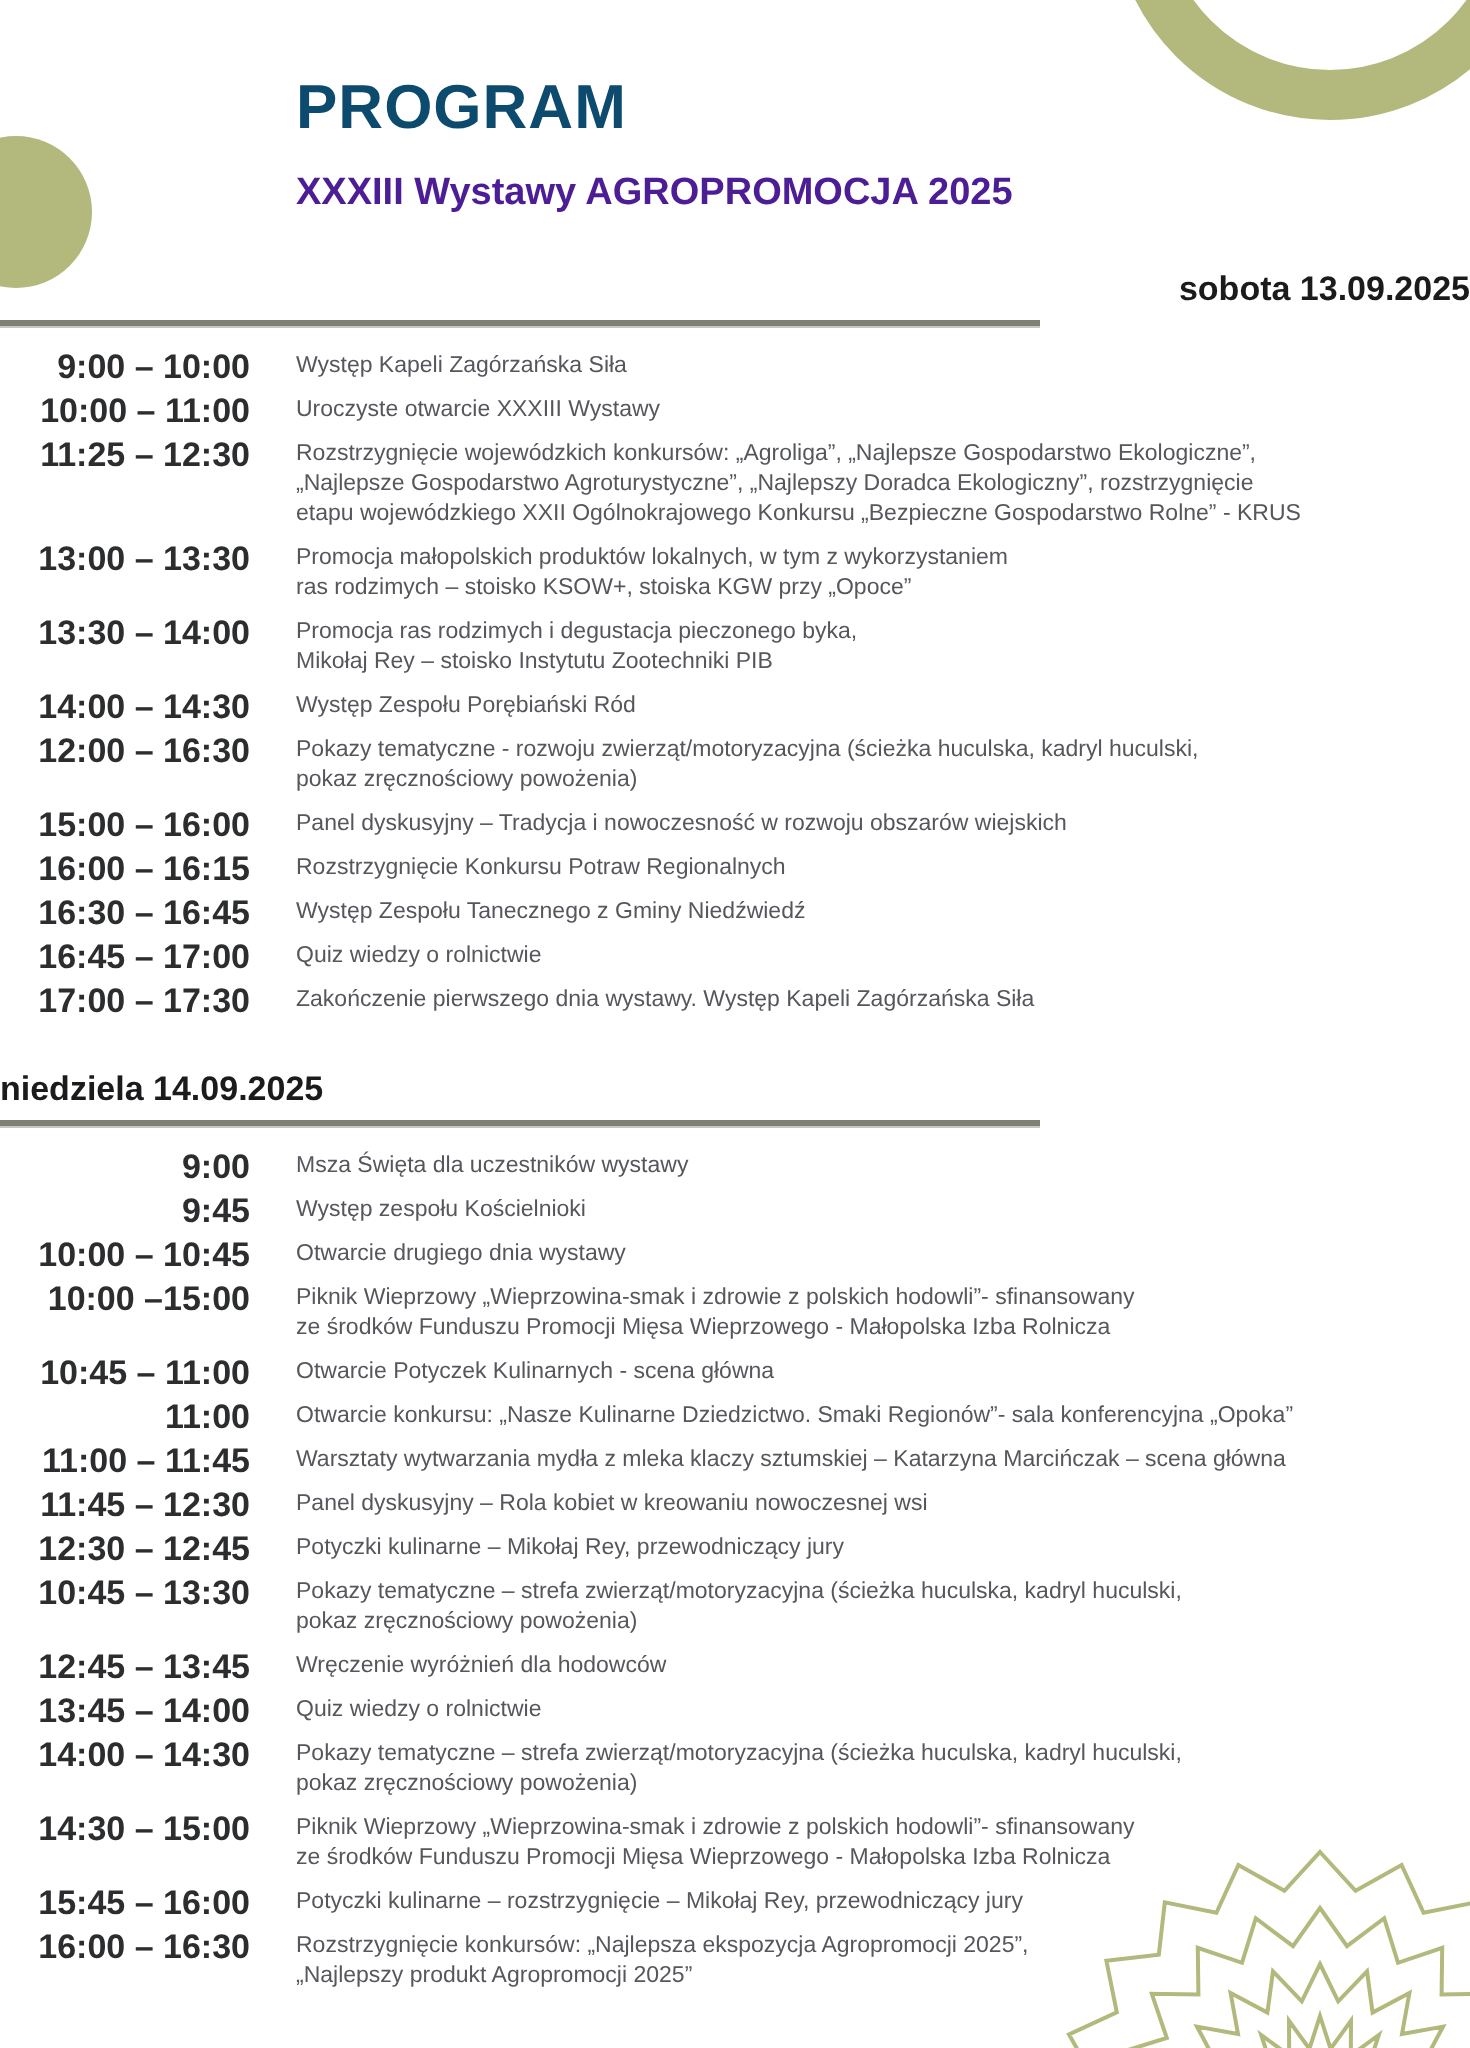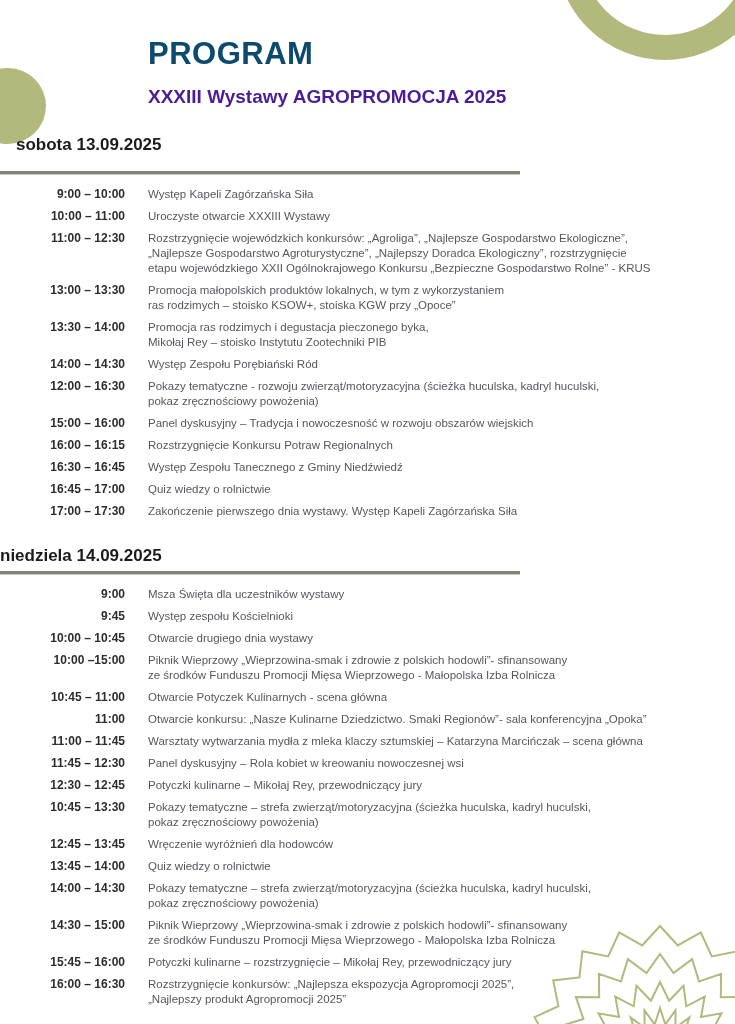--- a/index.html
+++ b/index.html
@@ -42,21 +42,21 @@
     width:520px; height:3px; margin-top:5px;
     background:var(--divider,#7e8274);
     box-shadow:0 1px 0 #c7c9be;
   }
   .event-list {
     margin-top:13px; display:flex; flex-direction:column; gap:7px;
   }
   .event-row { display:flex; align-items:flex-start; }
   .event-time {
     width:125px; flex-shrink:0; text-align:right; white-space:nowrap;
-    font-size:12px; font-weight:700; color:#2c2d2f; line-height:15px;
+    font-size:17px; font-weight:700; color:#2c2d2f; line-height:15px;
   }
   .event-desc {
     margin-left:23px; font-size:11.5px; color:#56575c; line-height:15px;
     white-space:pre-line;
   }
 </style>
 </head>
 <body>
 
 <div class="decor circle-left"></div>
@@ -69,35 +69,35 @@
     <polygon points="135.0,142.0 136.3,159.1 142.0,142.9 138.8,159.8 148.5,145.6 141.1,161.1 154.1,149.9 142.9,162.9 158.4,155.5 144.2,165.2 161.1,162.0 144.9,167.7 162.0,169.0 144.9,170.3 161.1,176.0 144.2,172.8 158.4,182.5 142.9,175.1 154.1,188.1 141.1,176.9 148.5,192.4 138.8,178.2 142.0,195.1 136.3,178.9 135.0,196.0 133.7,178.9 128.0,195.1 131.2,178.2 121.5,192.4 128.9,176.9 115.9,188.1 127.1,175.1 111.6,182.5 125.8,172.8 108.9,176.0 125.1,170.3 108.0,169.0 125.1,167.7 108.9,162.0 125.8,165.2 111.6,155.5 127.1,162.9 115.9,149.9 128.9,161.1 121.5,145.6 131.2,159.8 128.0,142.9 133.7,159.1" fill="none" stroke="#b3b97c" stroke-width="2"></polygon>
   </svg>
 
 <div class="content">
   <div class="header">
     <div class="page-title">PROGRAM</div>
     <div class="page-subtitle">XXXIII Wystawy AGROPROMOCJA 2025</div>
   </div>
   <div>
   <section class="day-section">
-    <h2 class="day-heading" style="margin:16px;">sobota 13.09.2025</h2>
+    <h2 class="day-heading" style="margin:0;text-align:right;">sobota 13.09.2025</h2>
     <div class="divider"></div>
     <div class="event-list">
   <div class="event-row">
     <span class="event-time">9:00 – 10:00</span>
     <span class="event-desc">Występ Kapeli Zagórzańska Siła</span>
   </div>
 
   <div class="event-row">
     <span class="event-time">10:00 – 11:00</span>
     <span class="event-desc">Uroczyste otwarcie XXXIII Wystawy</span>
   </div>
 
   <div class="event-row">
-    <span class="event-time">11:00 – 12:30</span>
+    <span class="event-time">11:25 – 12:30</span>
     <span class="event-desc">Rozstrzygnięcie wojewódzkich konkursów: „Agroliga”, „Najlepsze Gospodarstwo Ekologiczne”,
 „Najlepsze Gospodarstwo Agroturystyczne”, „Najlepszy Doradca Ekologiczny”, rozstrzygnięcie
 etapu wojewódzkiego XXII Ogólnokrajowego Konkursu „Bezpieczne Gospodarstwo Rolne” - KRUS</span>
   </div>
 
   <div class="event-row">
     <span class="event-time">13:00 – 13:30</span>
     <span class="event-desc">Promocja małopolskich produktów lokalnych, w tym z wykorzystaniem
 ras rodzimych – stoisko KSOW+, stoiska KGW przy „Opoce”</span>
   </div>

